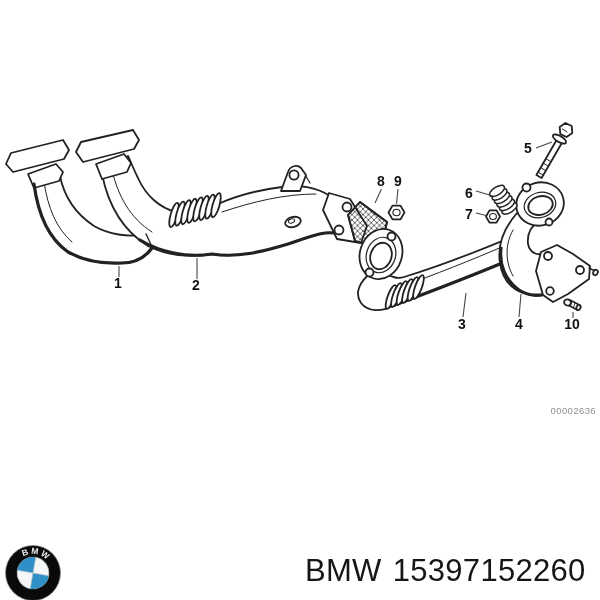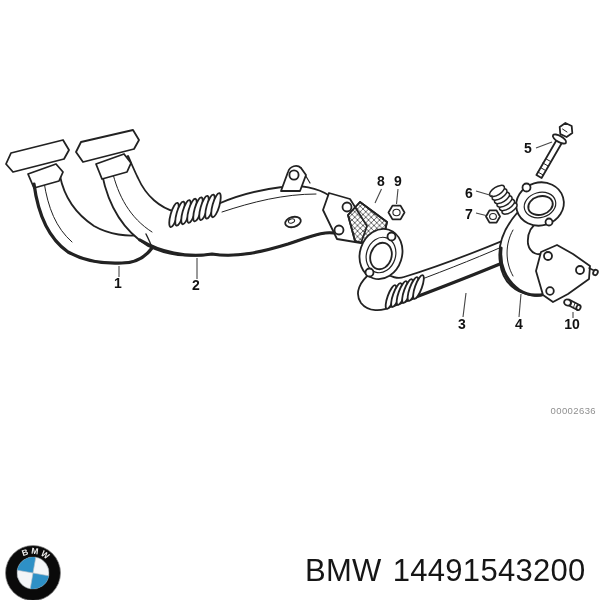--- a/index.html
+++ b/index.html
@@ -235,16 +235,16 @@
       <path d="M13,29 H45 M29,13 V45" stroke="#b9c1c7" stroke-width="0.6" fill="none"></path>
       <path id="bmwarc" d="M10,29 A19,19 0 0 1 48,29" fill="none"></path>
       <text font-size="8.5" font-weight="bold" fill="#ececec" letter-spacing="2" font-family="Liberation Sans, sans-serif">
         <textPath href="#bmwarc" startOffset="50%" text-anchor="middle">BMW</textPath>
       </text>
     </g>
   </svg>
 
   <div class="part-text">
     <span>BMW</span>
-    <span>14491543200</span>
+    <span>15397152260</span>
   </div>
 
 </div>
 
 </body></html>

